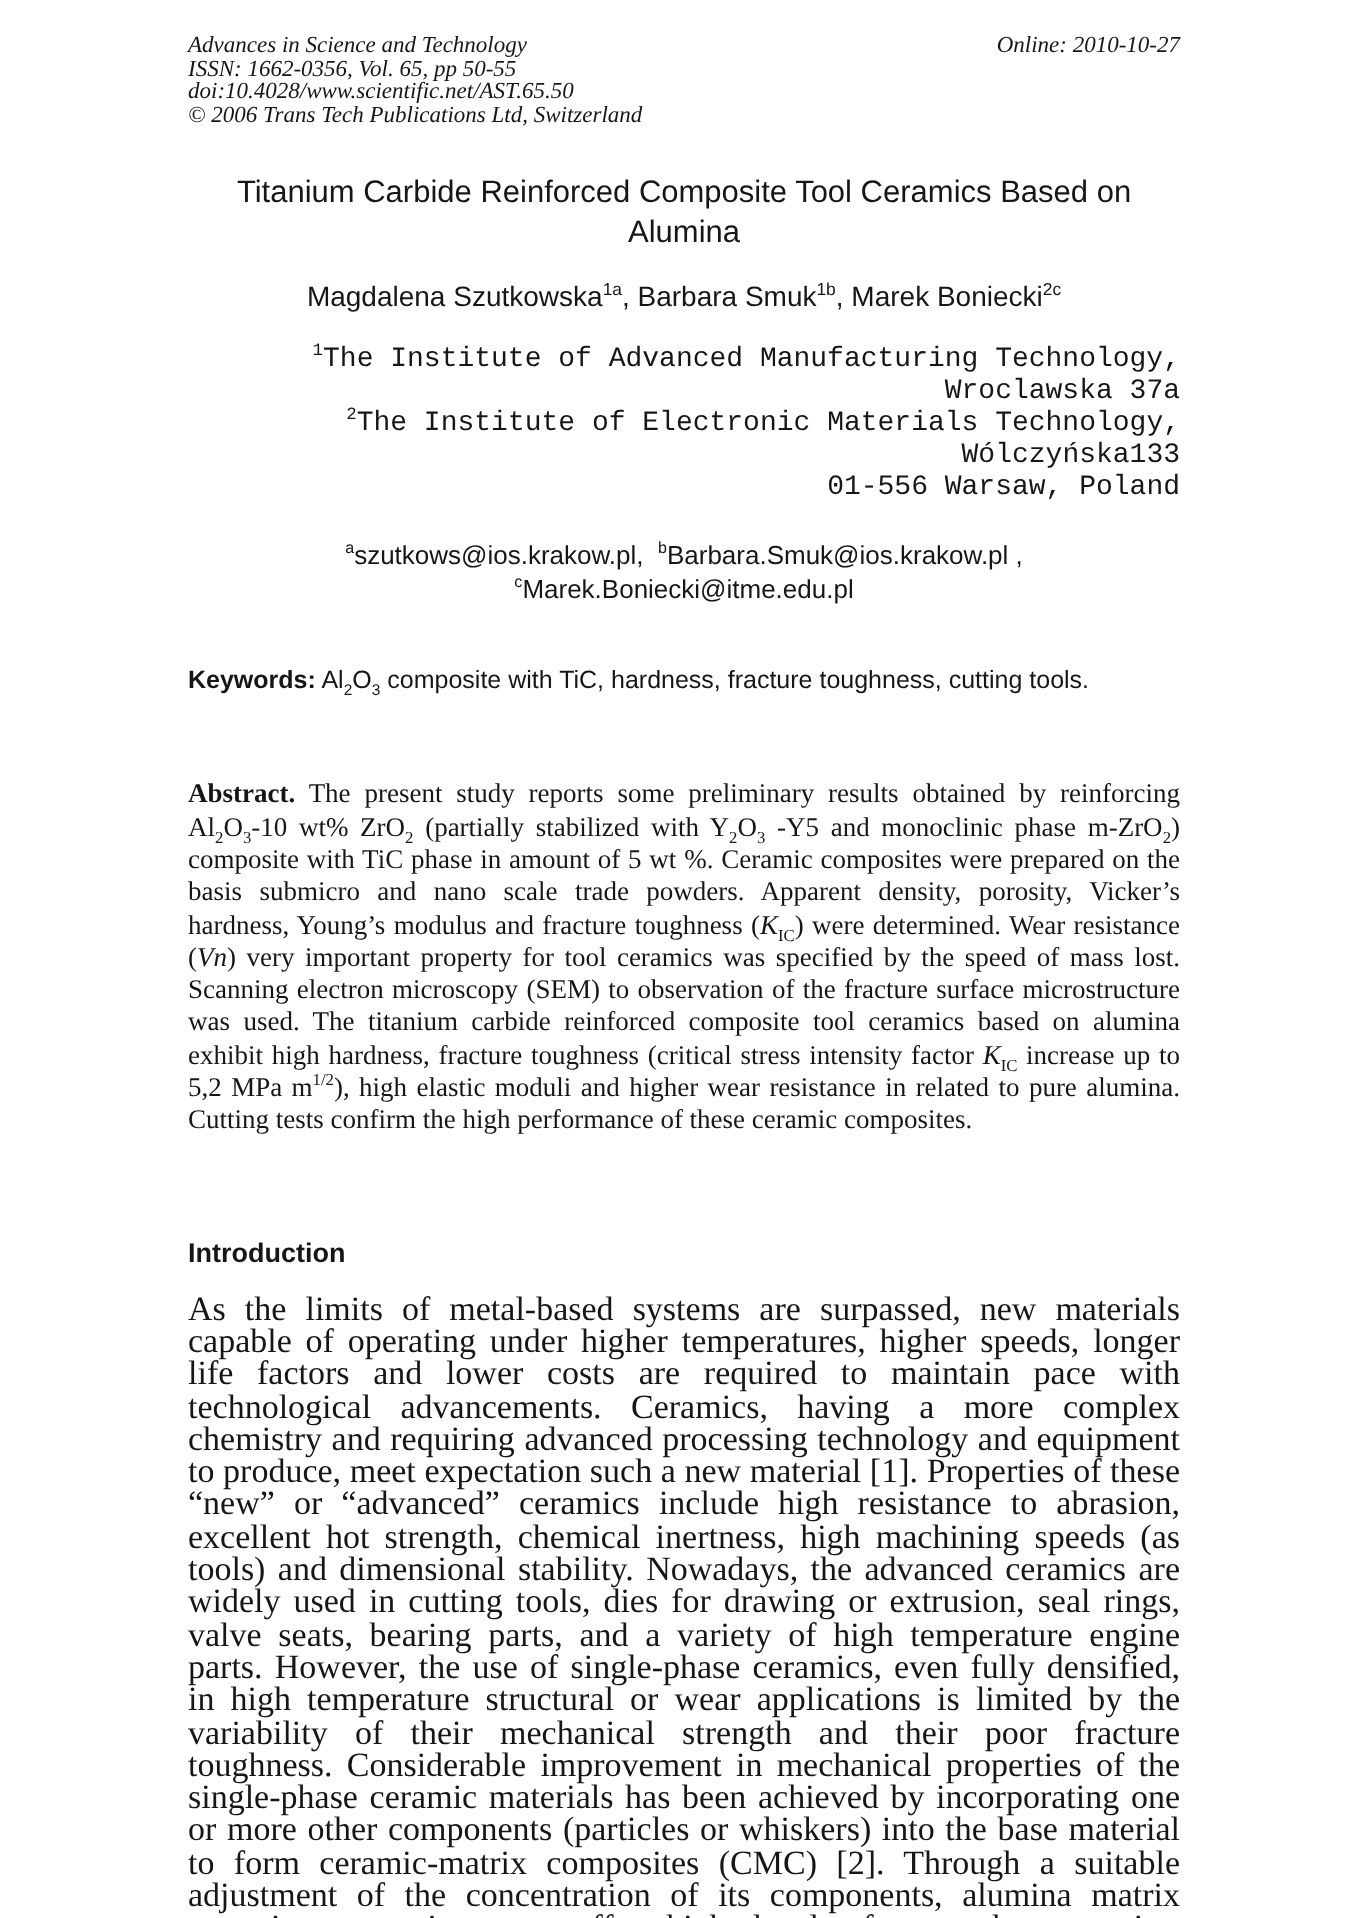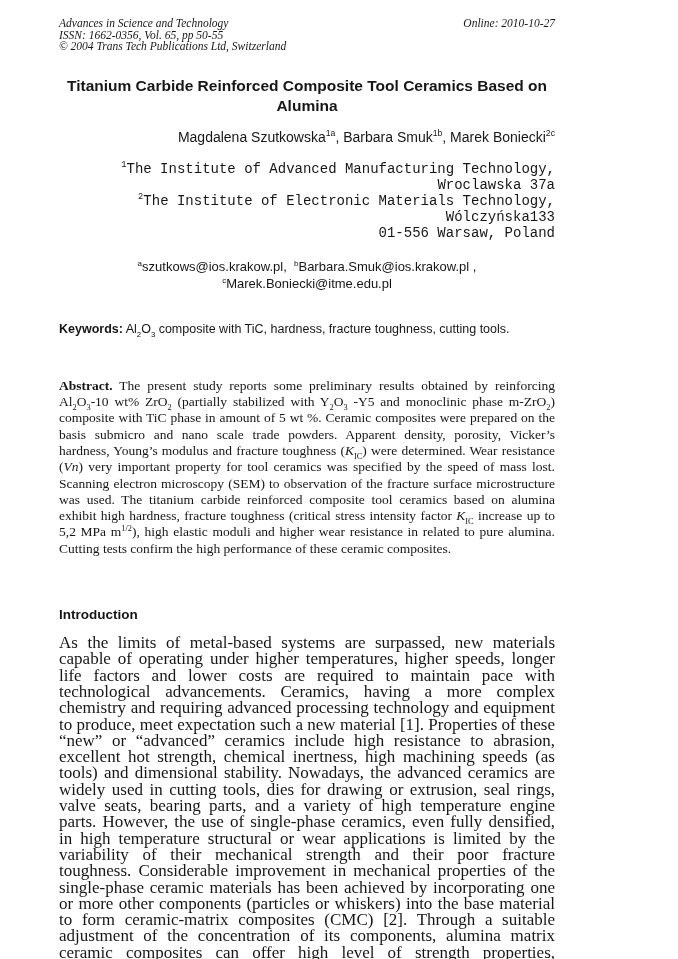--- a/index.html
+++ b/index.html
@@ -5,49 +5,50 @@
   html, body { margin: 0; padding: 0; background: #ffffff; }
   .page {
     position: relative;
     width: 583px;
     height: 959px;
     box-sizing: border-box;
     background: #ffffff;
     color: #161616;
     padding: 18px 28px 0 59px;
     overflow: hidden;
+    margin-left: 35px;
   }
 
   .journal-header {
     display: flex;
     justify-content: space-between;
     align-items: flex-start;
     font-family: "Liberation Serif", "DejaVu Serif", serif;
     font-style: italic;
     font-size: 11.5px;
     line-height: 11.6px;
     margin-bottom: 23px;
   }
   .journal-header .left div { white-space: nowrap; }
   .journal-header .right { white-space: nowrap; text-align: center; }
 
   .title {
     font-family: "Liberation Sans", "DejaVu Sans", sans-serif;
-    font-weight: 700;
+    font-weight: 400;
     font-size: 15.5px;
     line-height: 20px;
     text-align: center;
     max-width: 520px;
     margin: 0 auto 13px auto;
   }
   .authors {
     font-family: "Liberation Sans", "DejaVu Sans", sans-serif;
     font-size: 14px;
     line-height: 17px;
-    text-align: right;
+    text-align: center;
     margin: 0 0 15px 0;
   }
   .affiliations {
     font-family: Liberation Mono, monospace;
     font-size: 14px;
     line-height: 16px;
     text-align: right;
     margin: 0 0 17px 0;
   }
   .emails {
@@ -90,21 +91,22 @@
 </style>
 </head>
 <body>
 
 <div class="page">
 
   <div class="journal-header">
     <div class="left">
       <div>Advances in Science and Technology</div>
       <div>ISSN: 1662-0356, Vol. 65, pp 50-55</div>
-      <div>© 2004 Trans Tech Publications Ltd, Switzerland</div>
+      <div>doi:10.4028/www.scientific.net/AST.65.50</div>
+      <div>© 2006 Trans Tech Publications Ltd, Switzerland</div>
     </div>
     <div class="right">Online: 2010-10-27</div>
   </div>
 
   <h1 class="title">Titanium Carbide Reinforced Composite Tool Ceramics Based on Alumina</h1>
 
   <p class="authors">Magdalena Szutkowska<sup>1a</sup>, Barbara Smuk<sup>1b</sup>, Marek Boniecki<sup>2c</sup></p>
 
   <div class="affiliations">
     <div><sup>1</sup>The Institute of Advanced Manufacturing Technology, Wroclawska 37a</div>

